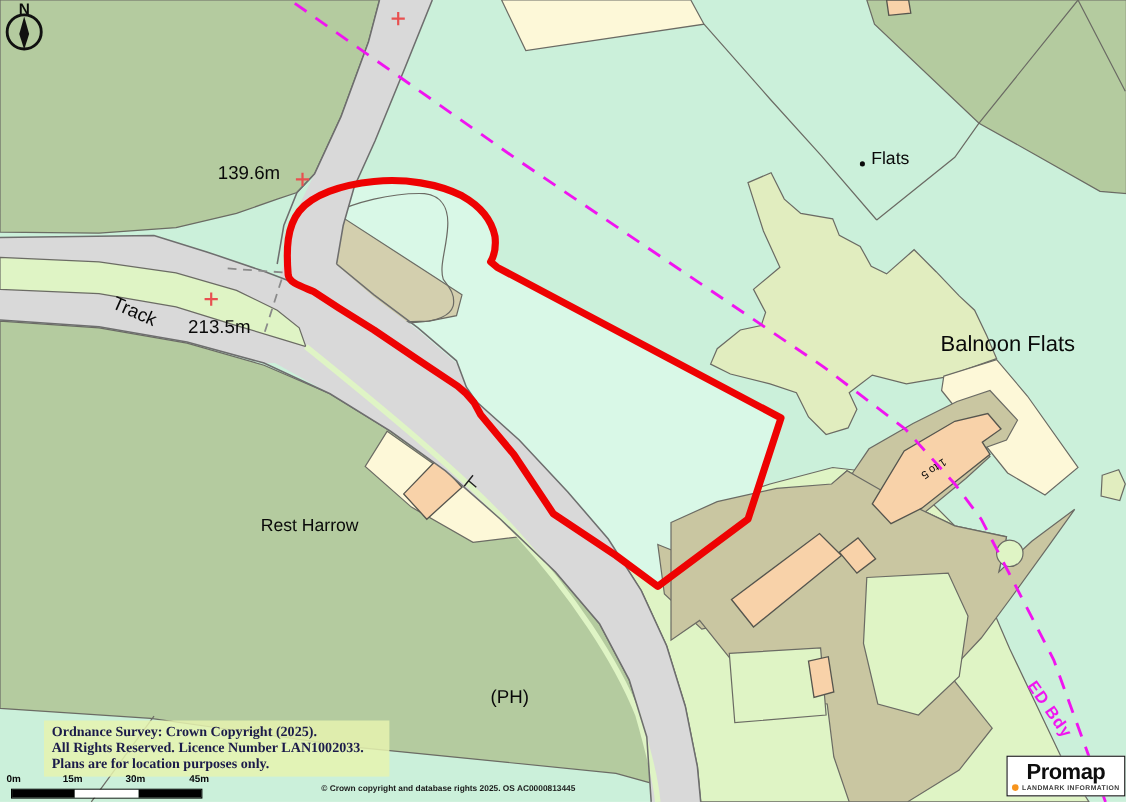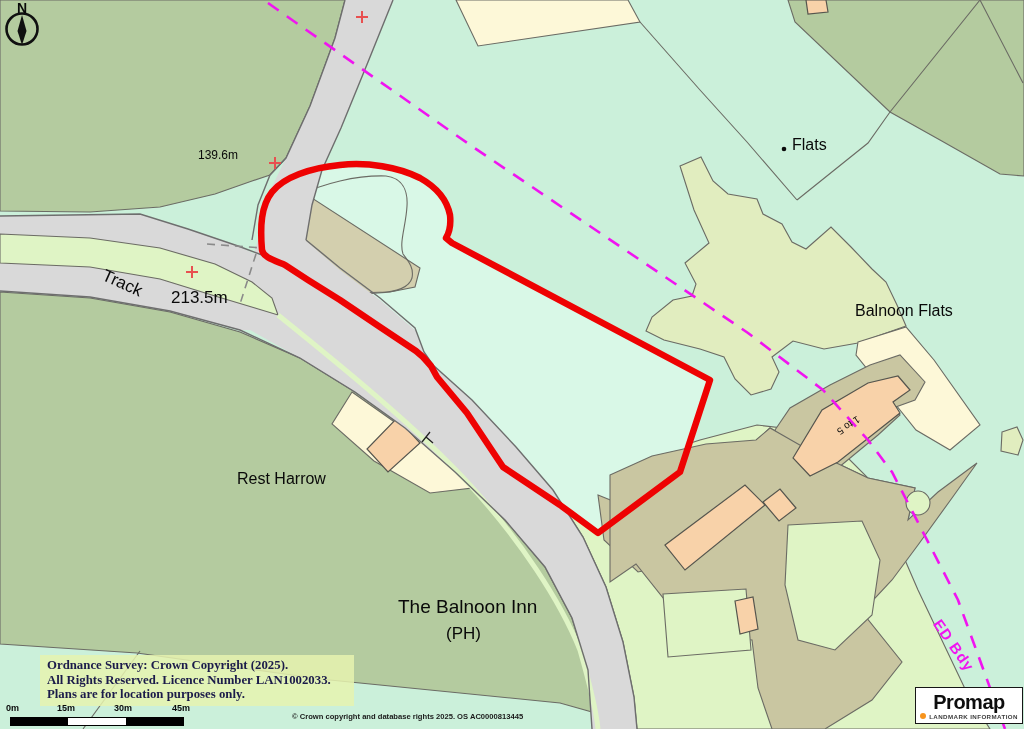--- a/index.html
+++ b/index.html
@@ -111,28 +111,27 @@
 
     <path class="magline" d="M268,3 L473,147 L748,333 L823,390 L868,440 L892,472 L958,600 L1005,729"></path>
 
     <g>
       <circle class="compass" cx="22" cy="29" r="15.5"></circle>
       <path d="M22,15 L26.5,31 L22,45 L17.5,31 Z" fill="#101010"></path>
       <text x="22" y="13" text-anchor="middle" font-size="14" font-weight="bold" fill="#0a0a0a" font-family="Liberation Sans, sans-serif">N</text>
     </g>
   </svg>
 
-  <div class="map-label" style="left:198px;top:148px;font-size:12px;">139.6m</div>
+  <div class="map-label" style="left:198px;top:148px;font-size:17px;">139.6m</div>
   <div class="map-label" style="left:171px;top:288px;font-size:17px;">213.5m</div>
   <div class="map-label" style="left:103px;top:265px;font-size:17px;transform:rotate(24deg);transform-origin:0 50%;">Track</div>
   <div class="map-label" style="left:237px;top:442px;font-size:16px;margin-top:28px;">Rest Harrow</div>
-  <div class="map-label" style="left:398px;top:596px;font-size:19px;">The Balnoon Inn</div>
   <div class="map-label" style="left:446px;top:624px;font-size:17px;">(PH)</div>
   <div class="map-label" style="left:792px;top:136px;font-size:16px;">Flats</div>
-  <div class="map-label" style="left:855px;top:302px;font-size:16px;">Balnoon Flats</div>
+  <div class="map-label" style="left:855px;top:302px;font-size:20px;">Balnoon Flats</div>
   <div class="map-label" style="left:836px;top:420px;font-size:10px;transform:rotate(146deg);">1 to 5</div>
   <div class="map-label lbl-ed" style="left:944px;top:616px;font-size:15px;transform:rotate(55deg);transform-origin:0 0;">ED Bdy</div>
 
   <div class="copy-box">
     <div>Ordnance Survey: Crown Copyright (2025).</div>
     <div>All Rights Reserved. Licence Number LAN1002033.</div>
     <div>Plans are for location purposes only.</div>
   </div>
 
   <div class="scalebar">

